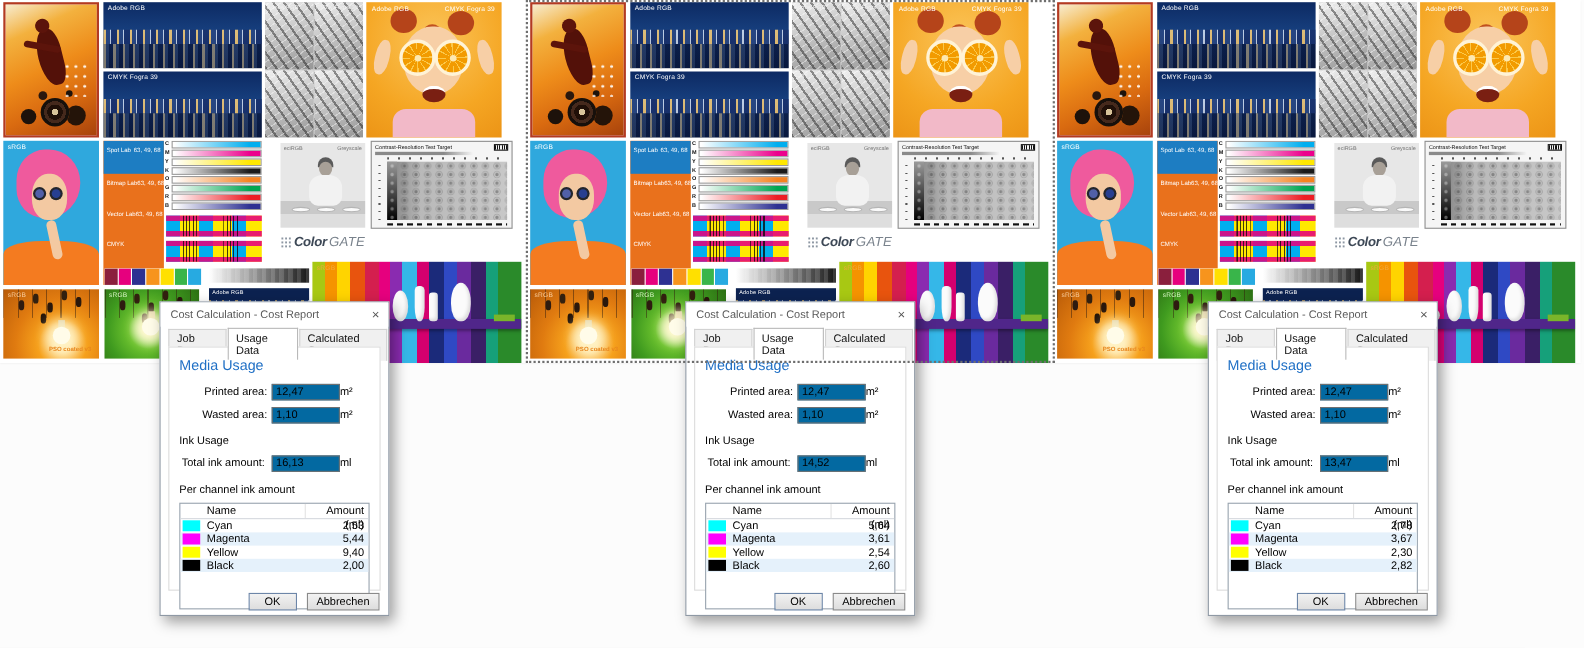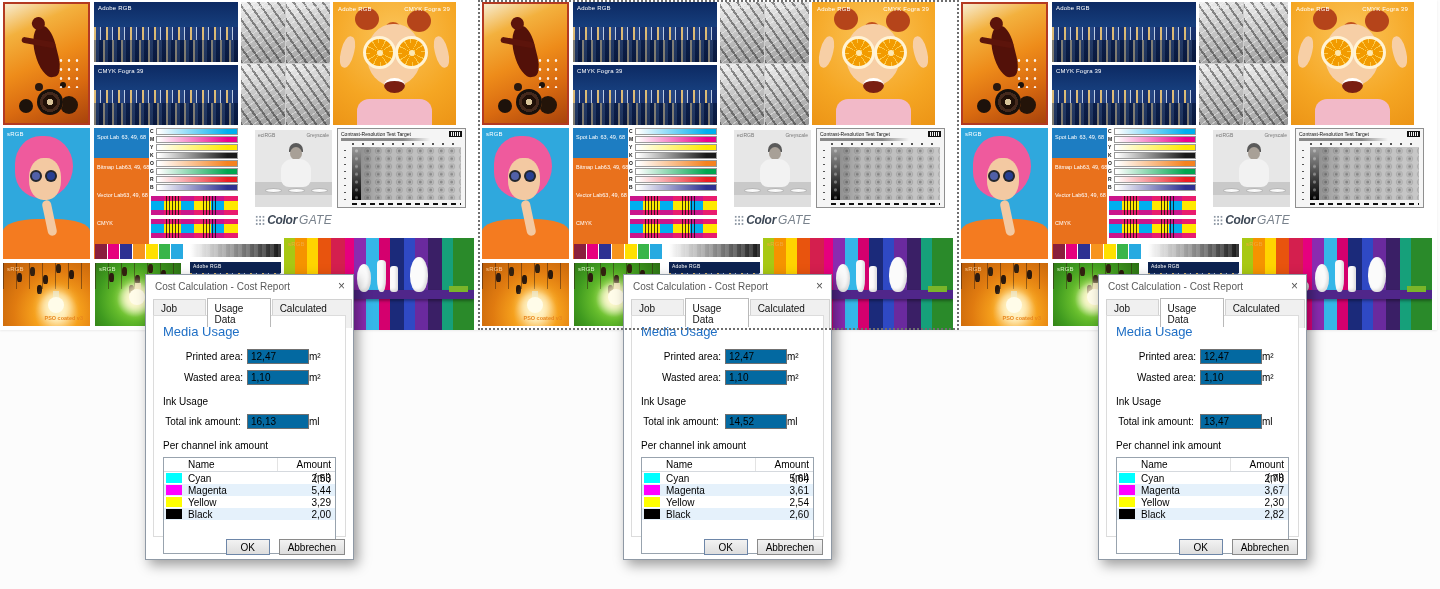--- a/index.html
+++ b/index.html
@@ -784,21 +784,21 @@
                 <span style="display: block; height: 10px; background: rgb(255, 0, 255);"></span>
               </span>
           <span class="c-name">Magenta</span>
           <span class="c-amt">5,44</span>
         </div>
         <div class="trow">
           <span class="c-sw">
                 <span style="display: block; height: 10px; background: rgb(255, 255, 0);"></span>
               </span>
           <span class="c-name">Yellow</span>
-          <span class="c-amt">3,29</span>
+          <span class="c-amt">9,40</span>
         </div>
         <div class="trow alt">
           <span class="c-sw">
                 <span style="display: block; height: 10px; background: rgb(0, 0, 0);"></span>
               </span>
           <span class="c-name">Black</span>
           <span class="c-amt">2,00</span>
         </div>
       </div>
     </div>

